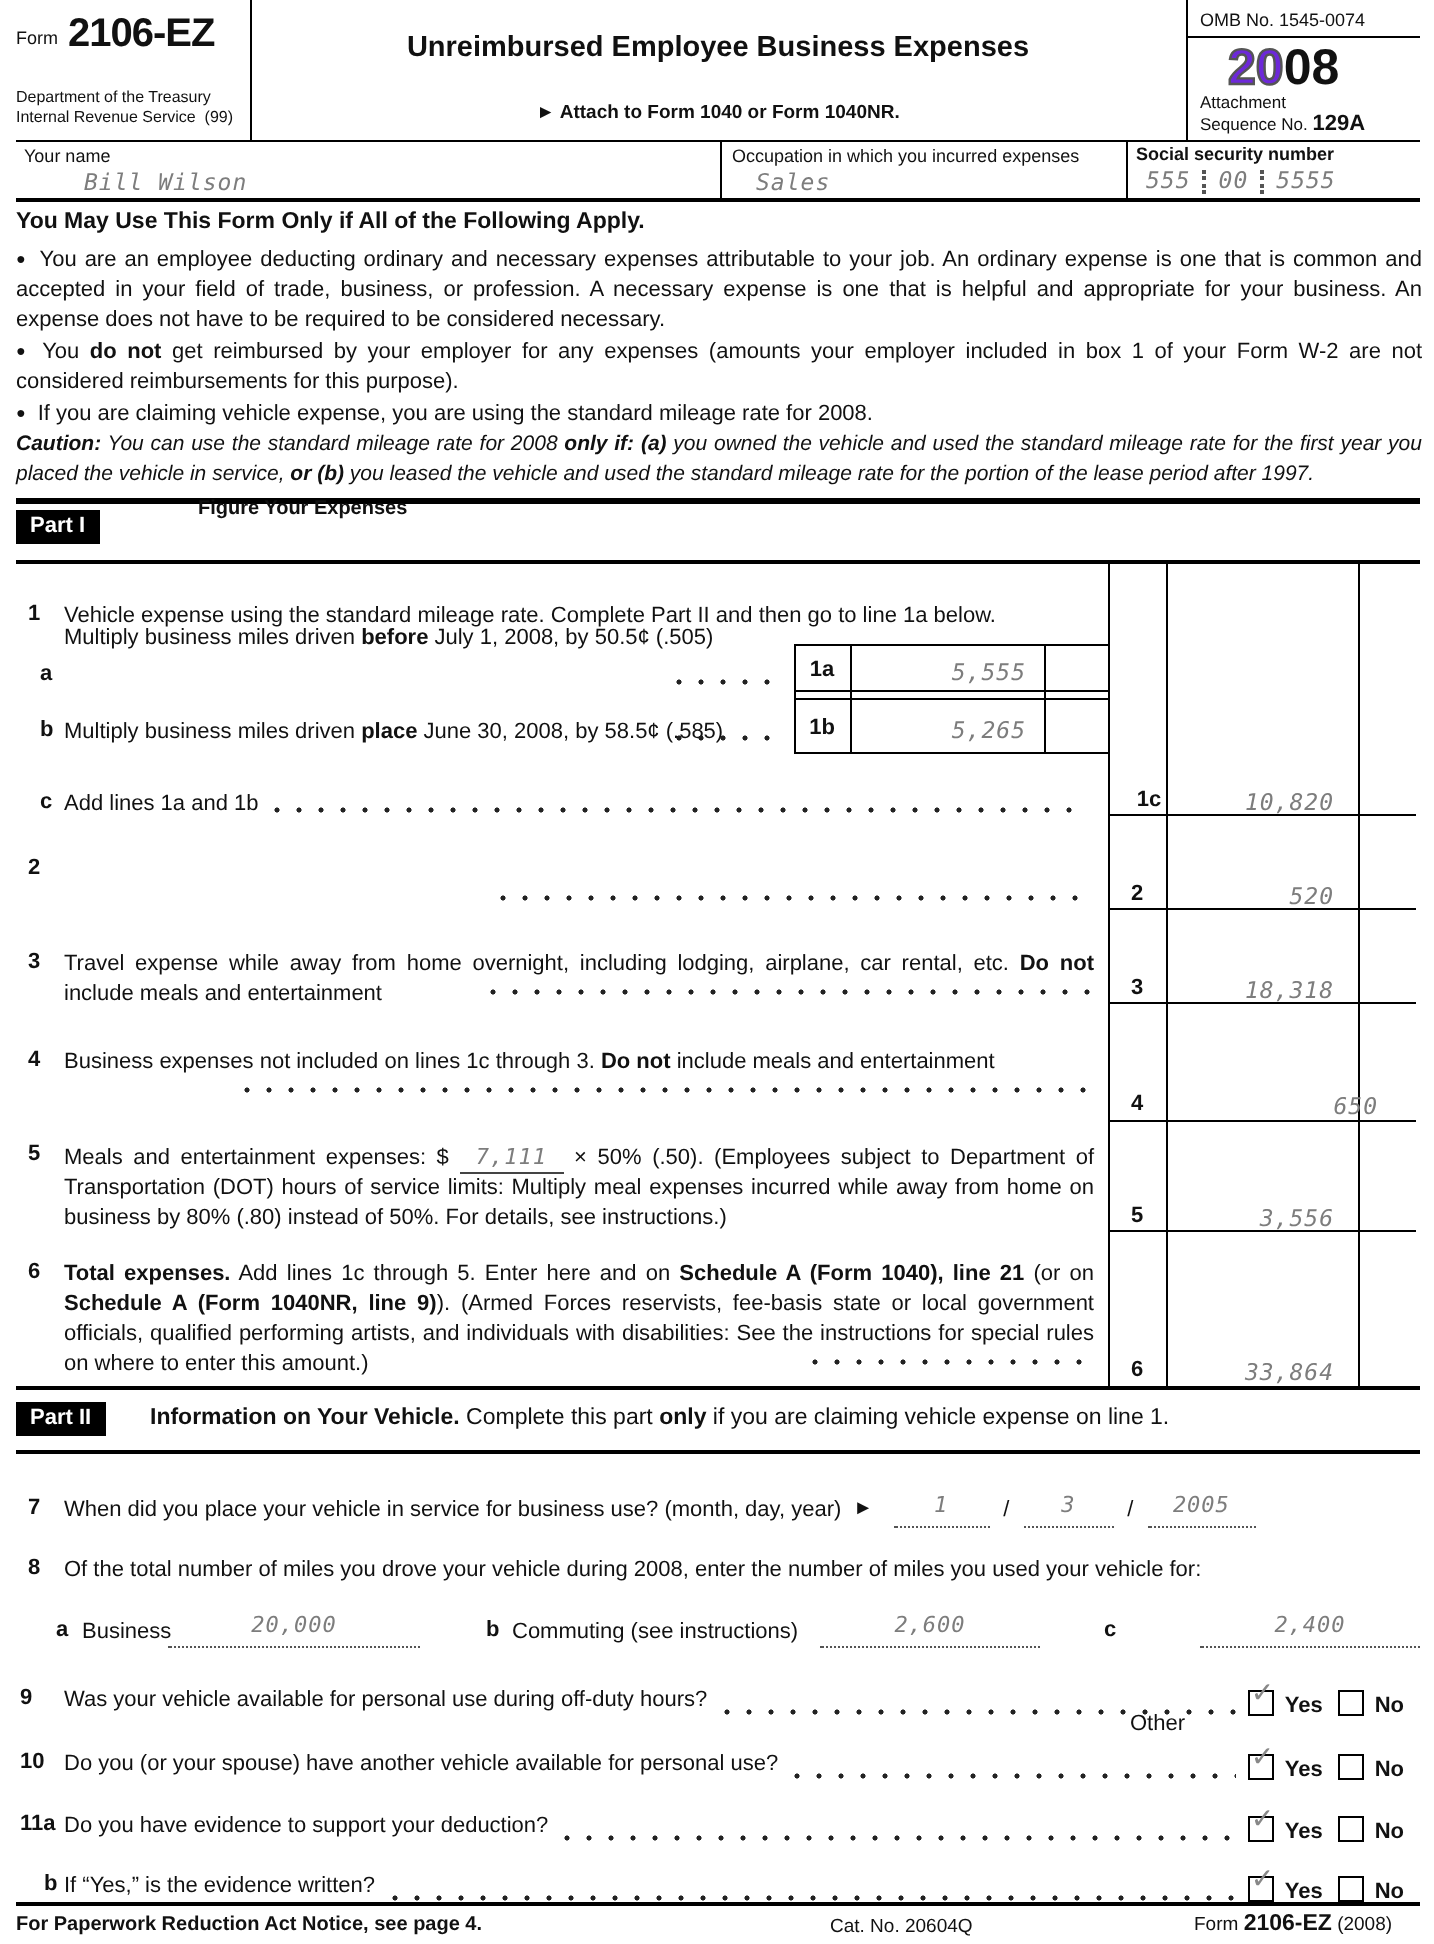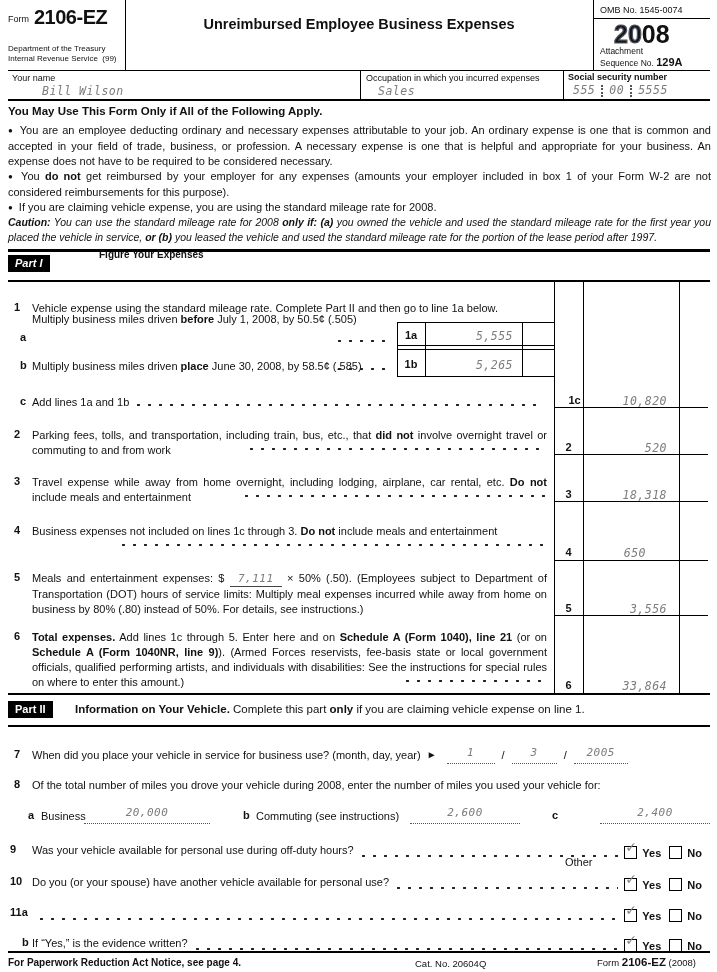--- a/index.html
+++ b/index.html
@@ -39,26 +39,27 @@
 
   <div class="abs" style="left:8px;top:14px;font-size:9px;"><span>Form</span></div>
   <div class="abs bold" style="left:34px;top:6px;font-size:20px;letter-spacing:-0.5px;">2106-EZ</div>
   <div class="abs" style="left:8px;top:44px;font-size:8px;line-height:10px;">
     <div>Department of the Treasury</div>
     <div><span>Internal Revenue Service</span>&nbsp;&nbsp;<span>(99)</span></div>
   </div>
   <div class="vline" style="left:125px;top:0;height:70px;"></div>
 
   <div class="abs bold" style="left:125px;top:16px;width:468px;text-align:center;font-size:14.5px;">Unreimbursed Employee Business Expenses</div>
+  <div class="abs bold" style="left:125px;top:51px;width:468px;text-align:center;font-size:9.5px;">► Attach to Form 1040 or Form 1040NR.</div>
 
   <div class="vline" style="left:593px;top:0;height:70px;"></div>
   <div class="abs" style="left:600px;top:5px;font-size:9px;">OMB No. 1545-0074</div>
   <div class="hline" style="left:593px;top:18px;width:117px;"></div>
   <div class="abs" style="left:614px;top:20px;font-size:25px;font-weight:bold;">
-    <span style="color:#0f172a;-webkit-text-stroke:1.2px #555;">20</span><span>08</span>
+    <span style="color:#6d28d9;-webkit-text-stroke:1.2px #555;">20</span><span>08</span>
   </div>
   <div class="abs" style="left:600px;top:46px;font-size:8.5px;">Attachment</div>
   <div class="abs" style="left:600px;top:56px;font-size:8.5px;">
     <span>Sequence No.</span>&nbsp;<span class="bold" style="font-size:11px;">129A</span>
   </div>
   <div class="hline" style="left:8px;top:70px;width:702px;"></div>
 
   <div class="abs" style="left:12px;top:73px;font-size:9px;">Your name</div>
   <div class="abs fill" style="left:42px;top:84px;font-size:11.5px;">Bill Wilson</div>
   <div class="vline" style="left:360px;top:70px;height:30px;"></div>
@@ -73,21 +74,21 @@
 
   <div class="abs bold" style="left:8px;top:105px;font-size:11.5px;">You May Use This Form Only if All of the Following Apply.</div>
   <div class="abs t11 just bullet" style="left:8px;top:123px;width:703px;"><span class="seg">You are an employee deducting ordinary and necessary expenses attributable to your job. An ordinary expense is one that is common and accepted in your field of trade, business, or profession. A necessary expense is one that is helpful and appropriate for your business. An expense does not have to be required to be considered necessary.</span></div>
   <div class="abs t11 just bullet" style="left:8px;top:169px;width:703px;"><span class="seg">You </span><span class="seg bold">do not</span><span class="seg"> get reimbursed by your employer for any expenses (amounts your employer included in box 1 of your Form W-2 are not considered reimbursements for this purpose).</span></div>
   <div class="abs t11 bullet" style="left:8px;top:200px;width:703px;"><span class="seg">If you are claiming vehicle expense, you are using the standard mileage rate for 2008.</span></div>
   <div class="abs just" style="left:8px;top:215px;width:703px;font-size:10.5px;line-height:15px;font-style:italic;">
     <span class="seg bold">Caution:</span><span class="seg"> You can use the standard mileage rate for 2008 </span><span class="seg bold">only if: (a)</span><span class="seg"> you owned the vehicle and used the standard mileage rate for the first year you placed the vehicle in service, </span><span class="seg bold">or (b)</span><span class="seg"> you leased the vehicle and used the standard mileage rate for the portion of the lease period after 1997.</span>
   </div>
   <div class="abs" style="left:8px;top:249px;width:702px;height:2.5px;background:#000;"></div>
 
-  <div class="abs badge" style="left:8px;top:255px;font-style:italic;">Part I</div>
+  <div class="abs badge" style="left:8px;top:255px;">Part I</div>
   <div class="abs bold" style="left:75px;top:249px;font-size:10px;margin-left:24px;">Figure Your Expenses</div>
   <div class="abs" style="left:8px;top:280px;width:702px;height:1.5px;background:#000;"></div>
 
   <div class="vline" style="left:554px;top:281px;height:413px;"></div>
   <div class="vline" style="left:583px;top:281px;height:413px;"></div>
   <div class="vline" style="left:679px;top:281px;height:413px;"></div>
 
   <div class="hline" style="left:554px;top:407px;width:154px;"></div>
   <div class="hline" style="left:554px;top:454px;width:154px;"></div>
   <div class="hline" style="left:554px;top:501px;width:154px;"></div>
@@ -119,36 +120,35 @@
 
   <div class="abs num" style="left:20px;top:395px;">c</div>
   <div class="flexrow" style="left:32px;top:395px;width:515px;">
     <span class="t11">Add lines 1a and 1b</span>
       <span class="leader"></span>
   </div>
   <div class="abs vlabel" style="left:560px;top:394px;width:29px;">1c</div>
   <div class="abs vamount fill" style="left:583px;top:394px;width:84px;">10,820</div>
 
   <div class="abs num" style="left:14px;top:428px;">2</div>
-  <div class="abs t11 just" style="left:32px;top:428px;width:515px;"><span class="seg">Parking fees, tolls, and transportation, including train, bus, etc., that </span><span class="seg bold">did not</span><span class="seg"> involve overnight travel or commuting to and from work</span></div>
   <div class="abs leader" style="left:250px;top:447px;width:296px;"></div>
   <div class="abs vlabel" style="left:554px;top:441px;width:29px;">2</div>
   <div class="abs vamount fill" style="left:583px;top:441px;width:84px;">520</div>
 
   <div class="abs num" style="left:14px;top:475px;">3</div>
   <div class="abs t11 just" style="left:32px;top:475px;width:515px;"><span class="seg">Travel expense while away from home overnight, including lodging, airplane, car rental, etc. </span><span class="seg bold">Do not</span><span class="seg"> include meals and entertainment</span></div>
   <div class="abs leader" style="left:245px;top:494px;width:301px;"></div>
   <div class="abs vlabel" style="left:554px;top:488px;width:29px;">3</div>
   <div class="abs vamount fill" style="left:583px;top:488px;width:84px;">18,318</div>
 
   <div class="abs num" style="left:14px;top:524px;">4</div>
   <div class="abs t11 just" style="left:32px;top:524px;width:515px;"><span class="seg">Business expenses not included on lines 1c through 3. </span><span class="seg bold">Do not</span><span class="seg"> include meals and entertainment</span></div>
   <div class="abs leader" style="left:122px;top:543px;width:424px;"></div>
   <div class="abs vlabel" style="left:554px;top:546px;width:29px;">4</div>
-  <div class="abs vamount fill" style="left:562px;top:546px;width:84px;">650</div>
+  <div class="abs vamount fill" style="left:605px;top:546px;width:84px;">650</div>
 
   <div class="abs num" style="left:14px;top:571px;">5</div>
   <div class="abs t11 just" style="left:32px;top:571px;width:515px;"><span class="seg">Meals and entertainment expenses: $ </span><span class="fill" style="display:inline-block;width:52px;text-align:center;border-bottom:1px solid #444;font-size:11px;">7,111</span><span class="seg"> × 50% (.50). (Employees subject to Department of Transportation (DOT) hours of service limits: Multiply meal expenses incurred while away from home on business by 80% (.80) instead of 50%. For details, see instructions.)</span></div>
   <div class="abs vlabel" style="left:554px;top:602px;width:29px;">5</div>
   <div class="abs vamount fill" style="left:583px;top:602px;width:84px;">3,556</div>
 
   <div class="abs num" style="left:14px;top:630px;">6</div>
   <div class="abs t11 just" style="left:32px;top:630px;width:515px;"><span class="seg bold">Total expenses.</span><span class="seg"> Add lines 1c through 5. Enter here and on </span><span class="seg bold">Schedule A (Form 1040), line 21</span><span class="seg"> (or on </span><span class="seg bold">Schedule A (Form 1040NR, line 9)</span><span class="seg">). (Armed Forces reservists, fee-basis state or local government officials, qualified performing artists, and individuals with disabilities: See the instructions for special rules on where to enter this amount.)</span></div>
   <div class="abs leader" style="left:406px;top:679px;width:140px;"></div>
   <div class="abs vlabel" style="left:554px;top:679px;width:29px;">6</div>
@@ -199,20 +199,21 @@
     <span class="num" style="width:22px;">10</span>
     <span class="t11">Do you (or your spouse) have another vehicle available for personal use?</span>
     <span class="leader"></span>
     <span style="white-space:nowrap;">
       <span class="cb"><span class="check">✓</span></span><span class="cb-label">Yes</span><span class="cb"></span><span class="cb-label">No</span>
     </span>
   </div>
 
   <div class="flexrow" style="left:10px;top:906px;width:700px;">
     <span class="num" style="width:22px;">11a</span>
+    <span class="t11">Do you have evidence to support your deduction?</span>
     <span class="leader"></span>
     <span style="white-space:nowrap;">
       <span class="cb"><span class="check">✓</span></span><span class="cb-label">Yes</span><span class="cb"></span><span class="cb-label">No</span>
     </span>
   </div>
 
   <div class="flexrow" style="left:10px;top:936px;width:700px;">
     <span class="num" style="width:22px;padding-left:12px;box-sizing:border-box;">b</span>
     <span class="t11">If “Yes,” is the evidence written?</span>
     <span class="leader"></span>

